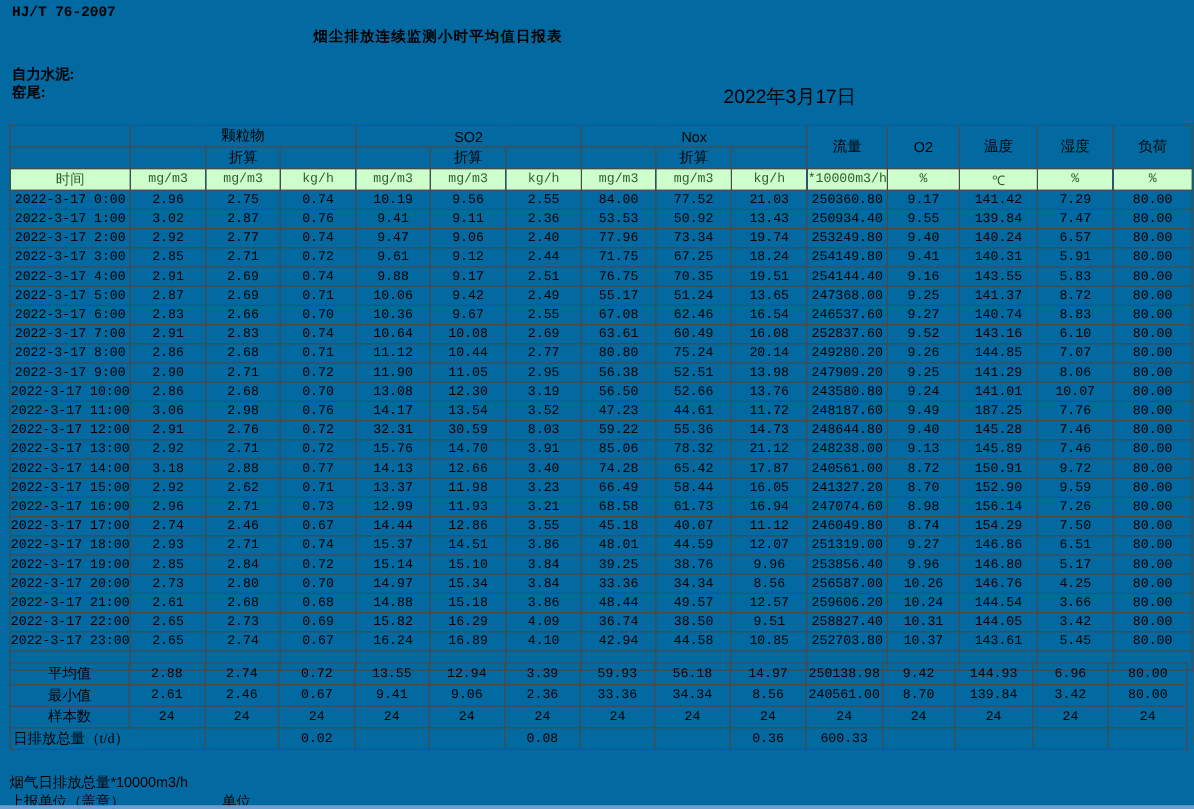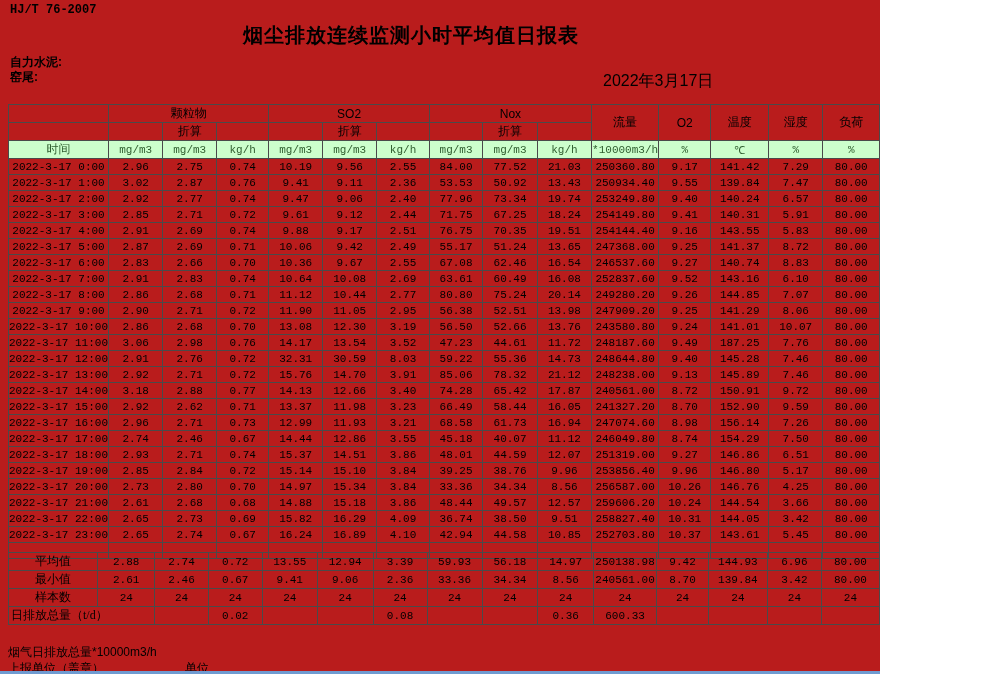--- a/index.html
+++ b/index.html
@@ -1,21 +1,21 @@
 <!DOCTYPE html>
 <html><head>
 <meta charset="utf-8">
 <style>
   html,body{margin:0;padding:0;background:#fff;}
-  #page{position:relative;width:880px;height:674px;background:#b91c1c;overflow:hidden;
+  #page{position:relative;width:995px;height:674px;background:#0369a1;overflow:hidden;
         font-family:"Liberation Sans",sans-serif;color:#000;}
   .std{position:absolute;left:10px;top:3px;font-weight:bold;font-size:12px;
        font-family:"Liberation Mono",monospace;}
   .title{position:absolute;left:0;top:22px;width:730px;text-align:center;
-         font-weight:bold;font-size:20px;letter-spacing:1px;margin-left:46px;}
+         font-weight:bold;font-size:12px;letter-spacing:1px;}
   .company{position:absolute;left:10px;top:54px;font-weight:bold;font-size:12px;}
   .site{position:absolute;left:10px;top:69px;font-weight:bold;font-size:12px;}
   .date{position:absolute;left:603px;top:71px;font-size:16px;text-align:right;}
   table{border-collapse:collapse;table-layout:fixed;
         font-family:"Liberation Mono",monospace;}
   #tbl-main{position:absolute;left:8px;top:104px;}
   #tbl-sum{position:absolute;left:8px;top:552px;}
   td{border:1px solid #4a4a4a;height:15px;text-align:center;font-size:11px;
      padding:0;overflow:hidden;white-space:nowrap;}
   .hcell{font-size:12px;font-family:"Liberation Sans",sans-serif;}

